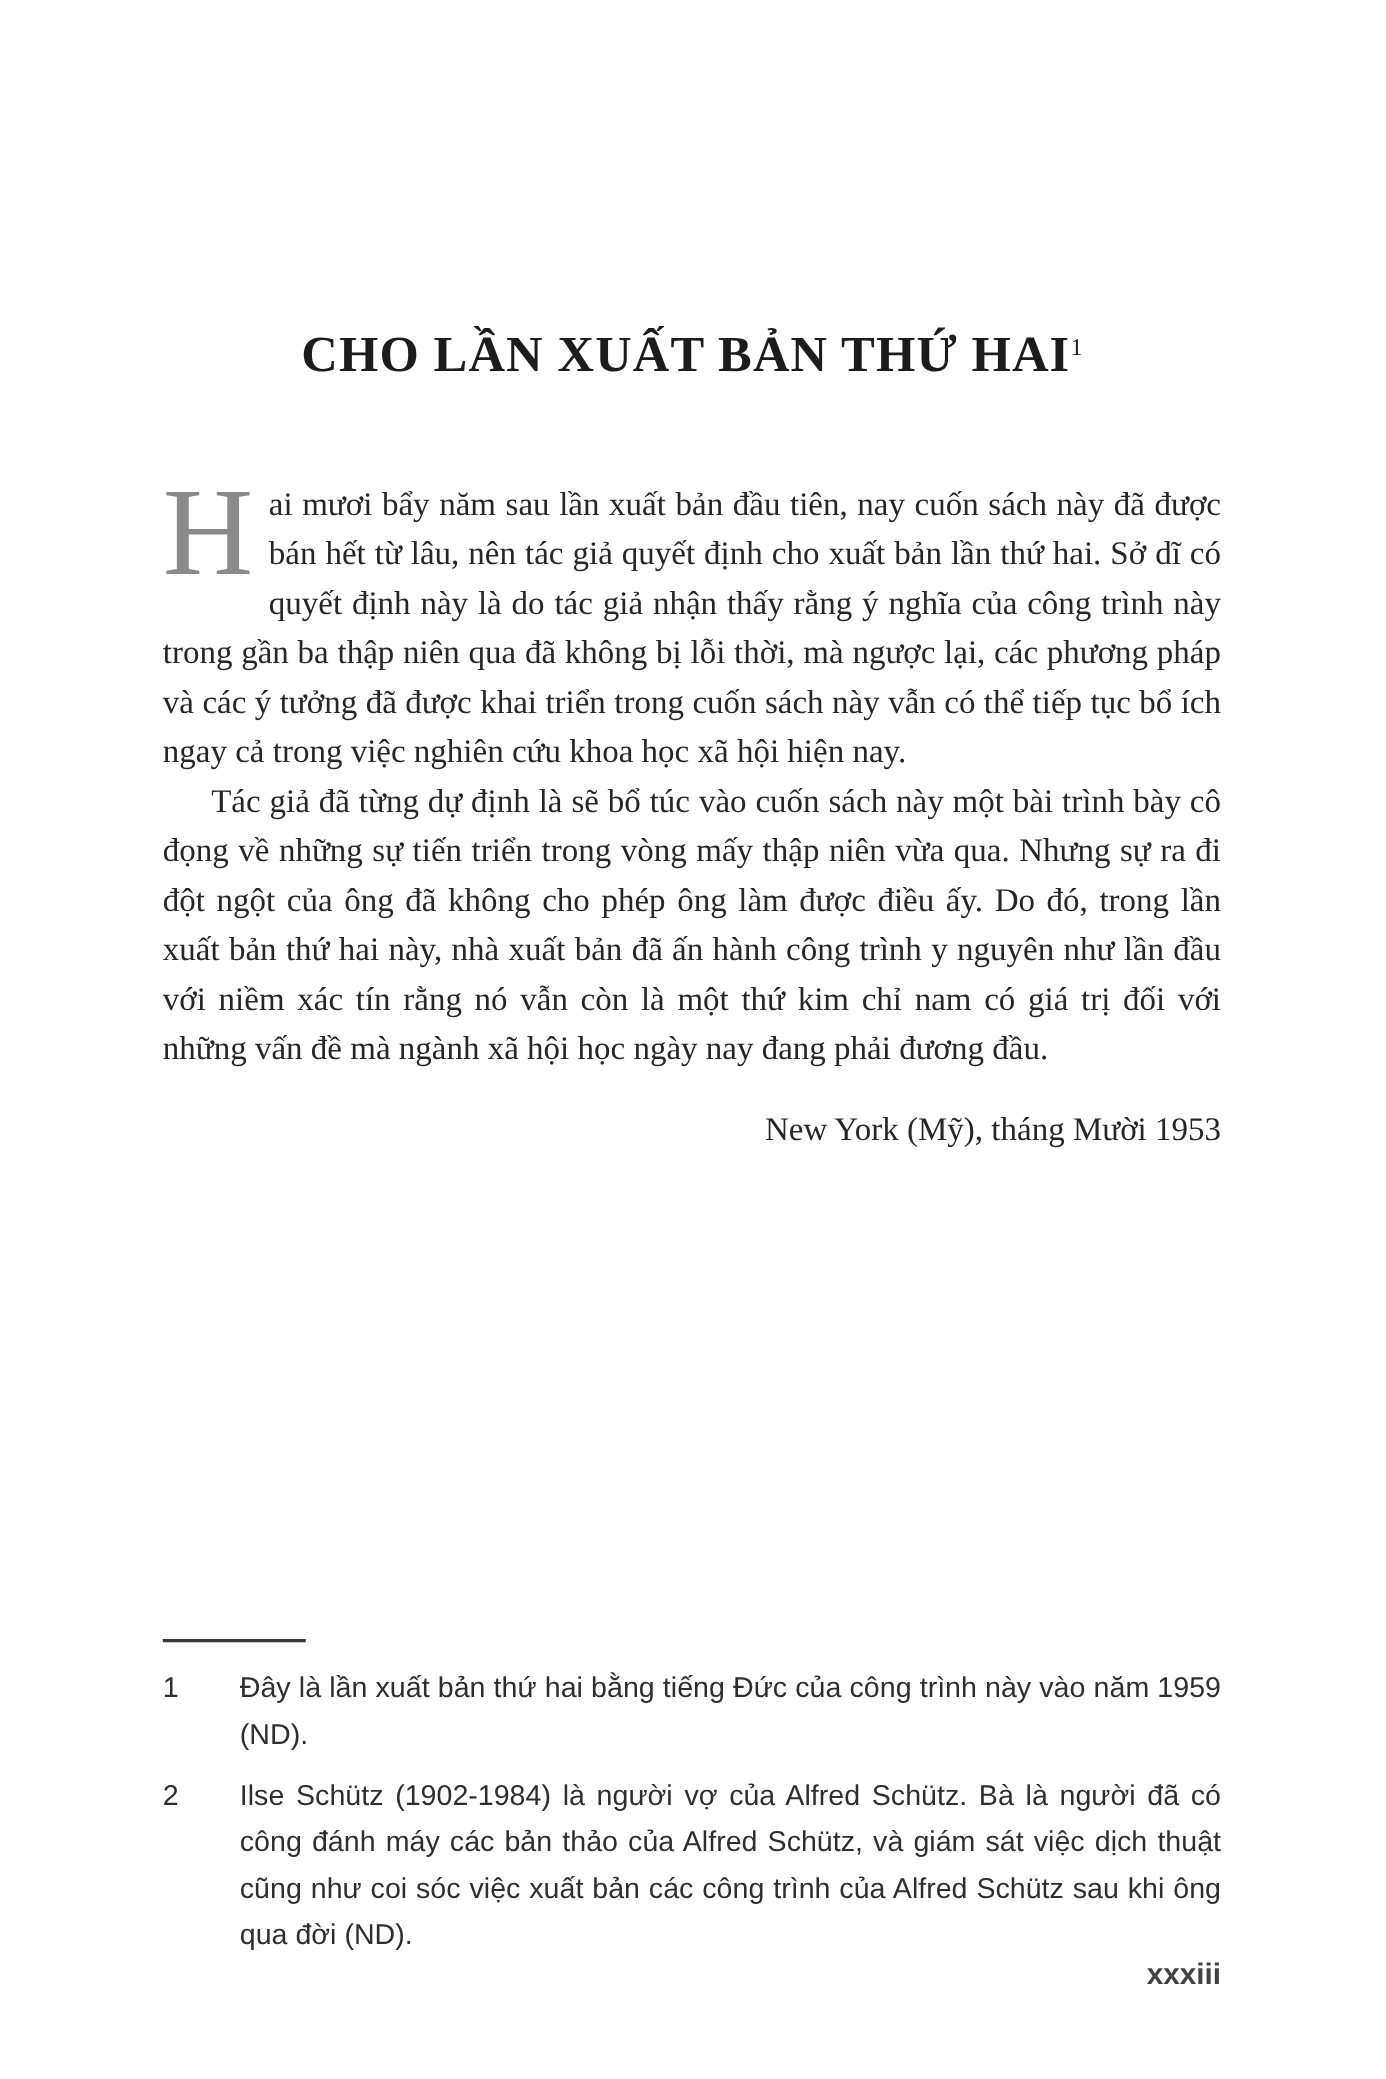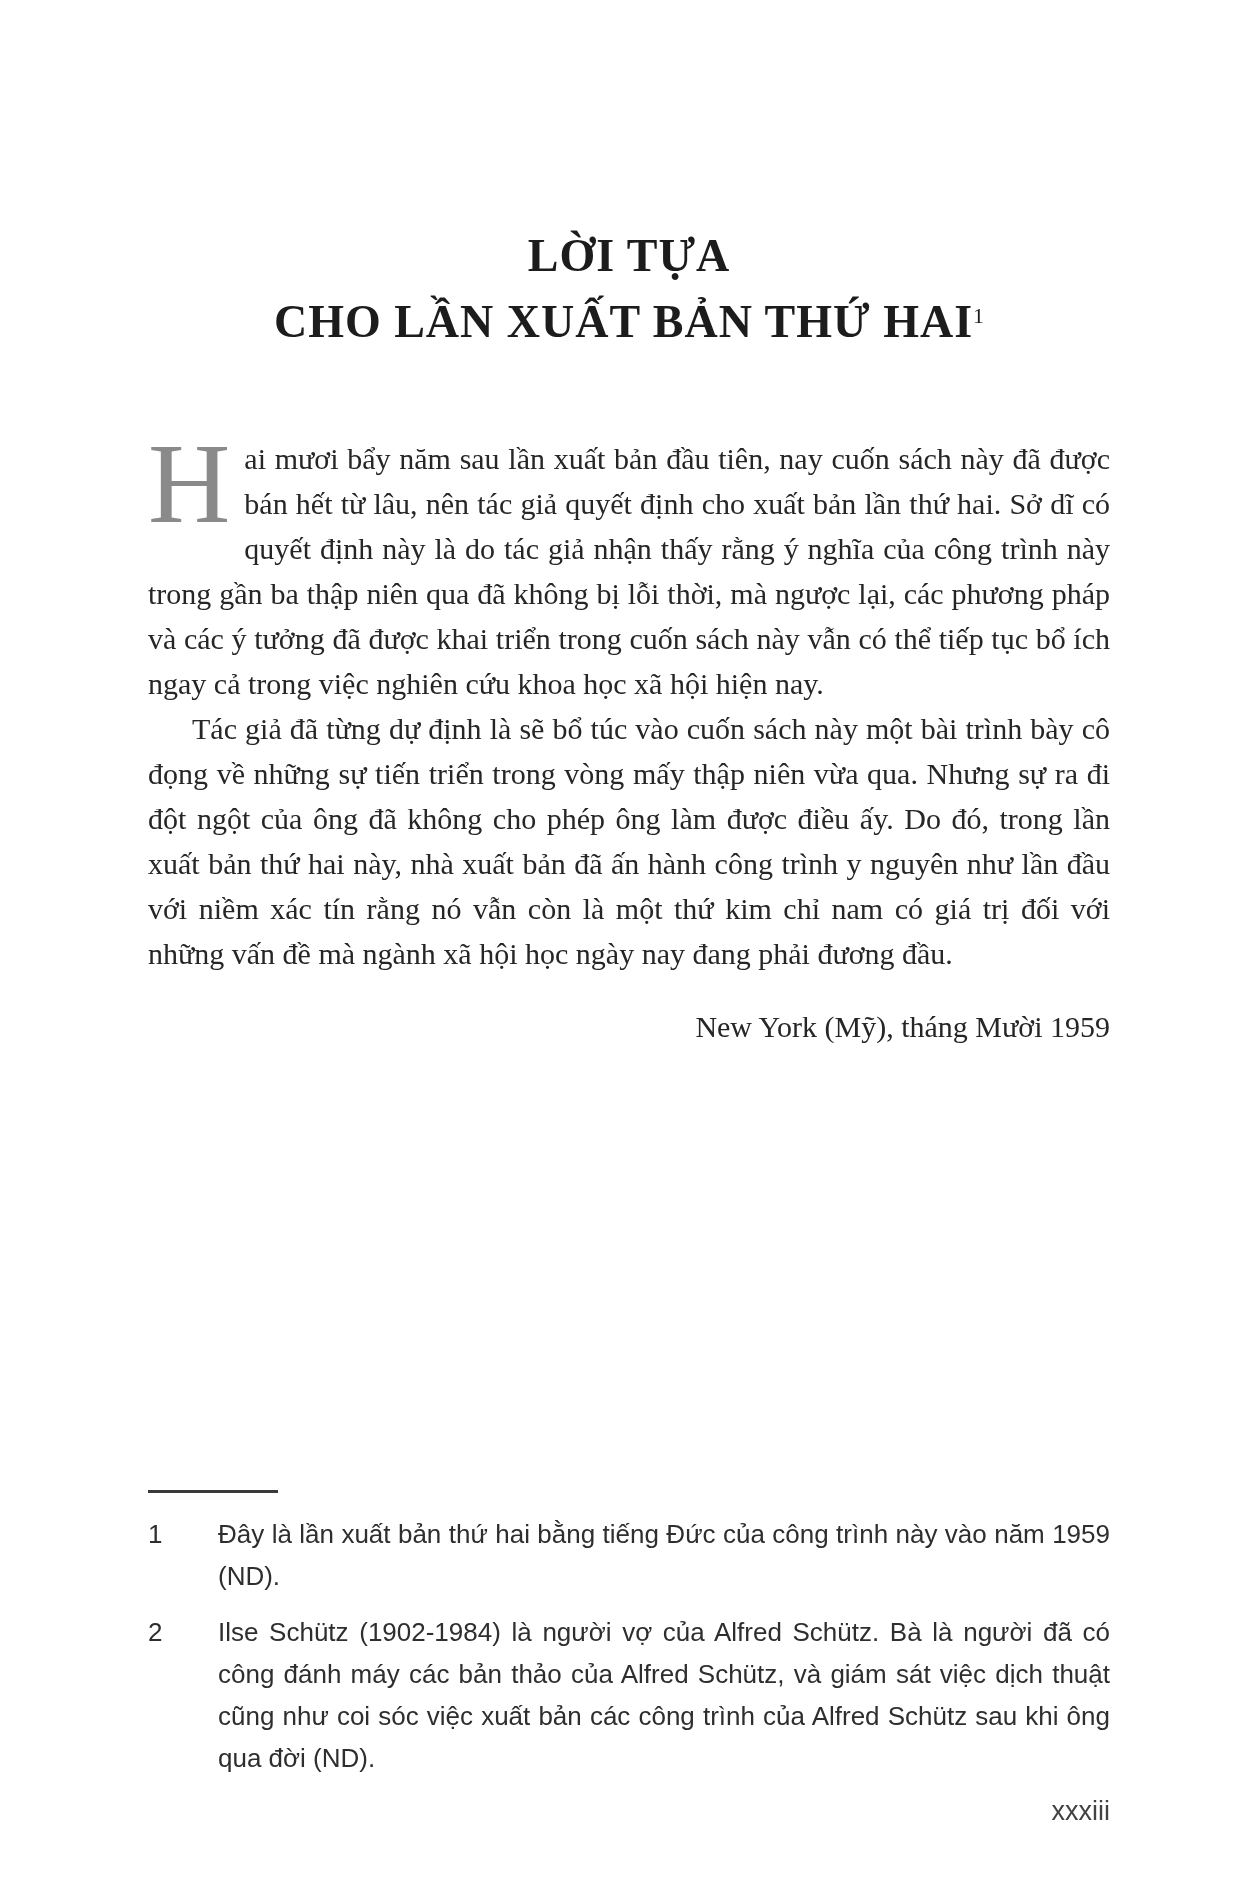--- a/index.html
+++ b/index.html
@@ -85,43 +85,42 @@
   .footnote { display: flex; }
   .footnote + .footnote { margin-top: 14px; }
   .fn-num { flex: none; width: 46px; }
   .fn-text { flex: 1; text-align: justify; margin-left: 24px; }
   .folio {
     position: absolute;
     top: 1780px;
     right: 150px;
     font-family: "Liberation Sans", sans-serif;
     font-size: 27px;
-    font-weight: 400;
+    font-weight: 700;
     color: #424242;
-    margin-top: 16px;
   }
 </style>
 </head>
 <body>
 
 <div class="page">
   <div class="content">
 
     <h1 class="titles">
-      <span class="t-line">LỜI TỰA</span><br>
+      <br>
       <span class="t-line">CHO LẦN XUẤT BẢN THỨ HAI</span><sup class="title-sup">1</sup>
     </h1>
 
     <div class="body-block">
       <p class="para para-1">
         <span class="dropcap">H</span><span>ai mươi bẩy năm sau lần xuất bản đầu tiên, nay cuốn sách này đã được bán hết từ lâu, nên tác giả quyết định cho xuất bản lần thứ hai. Sở dĩ có quyết định này là do tác giả nhận thấy rằng ý nghĩa của công trình này trong gần ba thập niên qua đã không bị lỗi thời, mà ngược lại, các phương pháp và các ý tưởng đã được khai triển trong cuốn sách này vẫn có thể tiếp tục bổ ích ngay cả trong việc nghiên cứu khoa học xã hội hiện nay.</span>
       </p>
       <p class="para para-2">Tác giả đã từng dự định là sẽ bổ túc vào cuốn sách này một bài trình bày cô đọng về những sự tiến triển trong vòng mấy thập niên vừa qua. Nhưng sự ra đi đột ngột của ông đã không cho phép ông làm được điều ấy. Do đó, trong lần xuất bản thứ hai này, nhà xuất bản đã ấn hành công trình y nguyên như lần đầu với niềm xác tín rằng nó vẫn còn là một thứ kim chỉ nam có giá trị đối với những vấn đề mà ngành xã hội học ngày nay đang phải đương đầu.</p>
 
-      <p class="sig sig-place">New York (Mỹ), tháng Mười 1959</p>
+      <p class="sig sig-place">New York (Mỹ), tháng Mười 1953</p>
     </div>
 
   </div>
 
   <div class="footnotes">
     <div class="fn-rule"></div>
 
     <div class="footnote">
       <span class="fn-num">1</span>
       <span class="fn-text">Đây là lần xuất bản thứ hai bằng tiếng Đức của công trình này vào năm 1959 (ND).</span>

